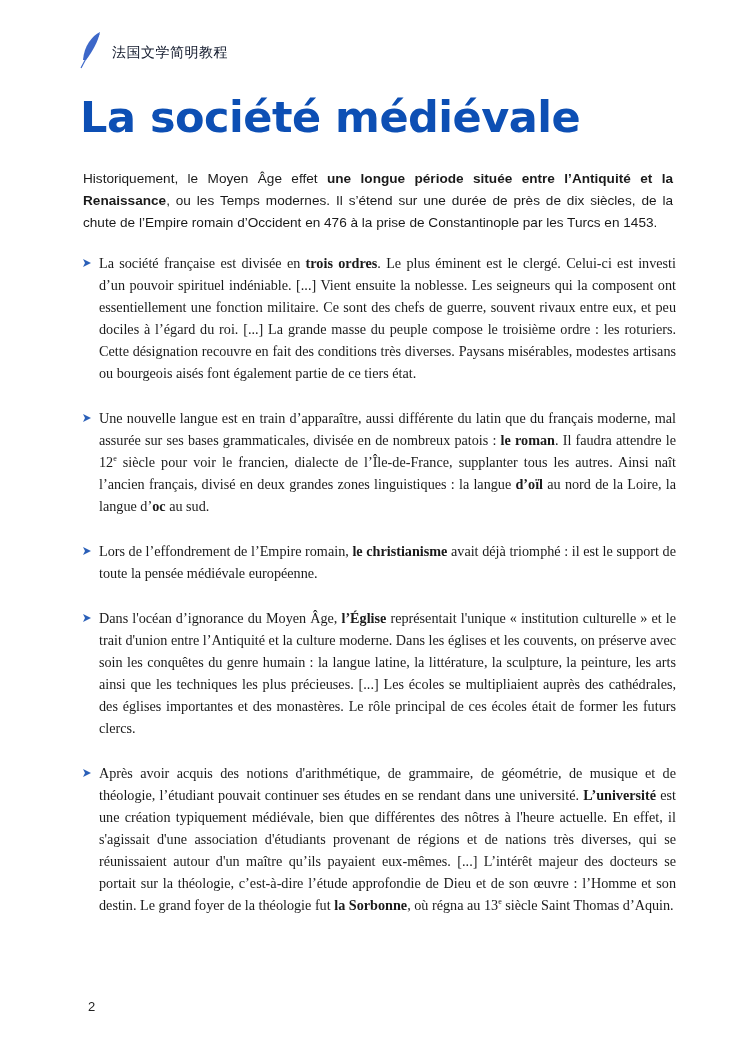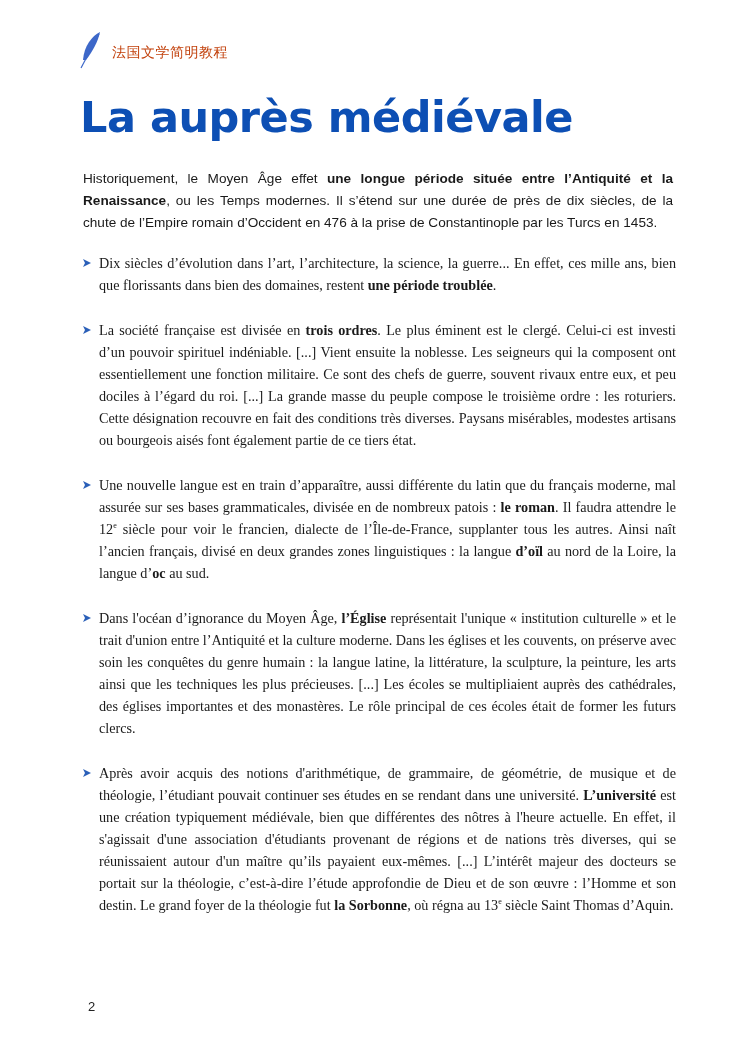--- a/index.html
+++ b/index.html
@@ -1,66 +1,66 @@
 <!DOCTYPE html>
 <html><head>
 <meta charset="utf-8">
 <style>
   html, body { margin:0; padding:0; background:#fff; }
   body { width:750px; height:1054px; position:relative; overflow:hidden; color:#1a1a1a; }
   .header { position:absolute; left:78px; top:30px; display:flex; align-items:center; }
   .feather { width:26px; height:40px; margin-right:8px; }
-  .header-title { font-family:"DejaVu Sans", sans-serif; font-size:14px; color:#c2410c; letter-spacing:0.5px; margin-top:6px; }
+  .header-title { font-family:"DejaVu Sans", sans-serif; font-size:14px; color:#0f172a; letter-spacing:0.5px; margin-top:6px; }
   h1 { position:absolute; left:80px; top:92px; margin:0; font-family:"DejaVu Sans", sans-serif; font-weight:bold; font-size:43px; color:#0d4fb4; letter-spacing:-0.5px; }
   .intro { position:absolute; left:83px; top:168px; width:590px; font-family:"Liberation Sans", sans-serif; font-size:13.6px; line-height:22px; text-align:justify; }
   .bullets { position:absolute; left:82px; top:252px; width:594px; }
   .bullet { position:relative; padding-left:17px; font-family:"Liberation Serif", serif; font-size:14.2px; line-height:22px; text-align:justify; margin-bottom:23px; }
   .bullet .arrow { position:absolute; left:0; top:6px; width:10px; height:10px; }
   b { font-weight:bold; }
   sup { font-size:8px; line-height:0; }
   .page-num { position:absolute; left:88px; top:999px; font-family:"Liberation Sans", sans-serif; font-size:13px; color:#222; }
 </style>
 </head>
 <body>
 
 <div class="header">
   <svg class="feather" viewBox="0 0 26 40">
     <path d="M22 2 C 14 6, 6 16, 5 30 L 8 30 C 14 22, 20 12, 22 2 Z" fill="#3d68c9"></path>
     <path d="M21 4 L 3 38" stroke="#3d68c9" stroke-width="1.2" fill="none"></path>
   </svg>
   <span class="header-title">法国文学简明教程</span>
 </div>
 
-<h1>La auprès médiévale</h1>
+<h1>La société médiévale</h1>
 
 <p class="intro" style="margin:0;"><span>Historiquement, le Moyen Âge effet </span><b>une longue période située entre l’Antiquité et la Renaissance</b><span>, ou les Temps modernes. Il s’étend sur une durée de près de dix siècles, de la chute de l’Empire romain d’Occident en 476 à la prise de Constantinople par les Turcs en 1453.</span></p>
 
 <div class="bullets">
 
-  <div class="bullet">
-    <svg class="arrow" viewBox="0 0 10 10">
-        <path d="M1 1 L9 5 L1 9 L3 5 Z" fill="#2a5fb8"></path>
-      </svg>
-    <span>Dix siècles d’évolution dans l’art, l’architecture, la science, la guerre... En effet, ces mille ans, bien que florissants dans bien des domaines, restent </span><b>une période troublée</b><span>.</span>
-  </div>
 
   <div class="bullet">
     <svg class="arrow" viewBox="0 0 10 10">
         <path d="M1 1 L9 5 L1 9 L3 5 Z" fill="#2a5fb8"></path>
       </svg>
     <span>La société française est divisée en </span><b>trois ordres</b><span>. Le plus éminent est le clergé. Celui-ci est investi d’un pouvoir spirituel indéniable. [...] Vient ensuite la noblesse. Les seigneurs qui la composent ont essentiellement une fonction militaire. Ce sont des chefs de guerre, souvent rivaux entre eux, et peu dociles à l’égard du roi. [...] La grande masse du peuple compose le troisième ordre : les roturiers. Cette désignation recouvre en fait des conditions très diverses. Paysans misérables, modestes artisans ou bourgeois aisés font également partie de ce tiers état.</span>
   </div>
 
   <div class="bullet">
     <svg class="arrow" viewBox="0 0 10 10">
         <path d="M1 1 L9 5 L1 9 L3 5 Z" fill="#2a5fb8"></path>
       </svg>
     <span>Une nouvelle langue est en train d’apparaître, aussi différente du latin que du français moderne, mal assurée sur ses bases grammaticales, divisée en de nombreux patois : </span><b>le roman</b><span>. Il faudra attendre le 12</span><sup>e</sup><span> siècle pour voir le francien, dialecte de l’Île-de-France, supplanter tous les autres. Ainsi naît l’ancien français, divisé en deux grandes zones linguistiques : la langue </span><b>d’oïl</b><span> au nord de la Loire, la langue d’</span><b>oc</b><span> au sud.</span>
   </div>
 
+  <div class="bullet">
+    <svg class="arrow" viewBox="0 0 10 10">
+        <path d="M1 1 L9 5 L1 9 L3 5 Z" fill="#2a5fb8"></path>
+      </svg>
+    <span>Lors de l’effondrement de l’Empire romain, </span><b>le christianisme</b><span> avait déjà triomphé : il est le support de toute la pensée médiévale européenne.</span>
+  </div>
 
   <div class="bullet">
     <svg class="arrow" viewBox="0 0 10 10">
         <path d="M1 1 L9 5 L1 9 L3 5 Z" fill="#2a5fb8"></path>
       </svg>
     <span>Dans l'océan d’ignorance du Moyen Âge, </span><b>l’Église</b><span> représentait l'unique « institution culturelle » et le trait d'union entre l’Antiquité et la culture moderne. Dans les églises et les couvents, on préserve avec soin les conquêtes du genre humain : la langue latine, la littérature, la sculpture, la peinture, les arts ainsi que les techniques les plus précieuses. [...] Les écoles se multipliaient auprès des cathédrales, des églises importantes et des monastères. Le rôle principal de ces écoles était de former les futurs clercs.</span>
   </div>
 
   <div class="bullet">
     <svg class="arrow" viewBox="0 0 10 10">

